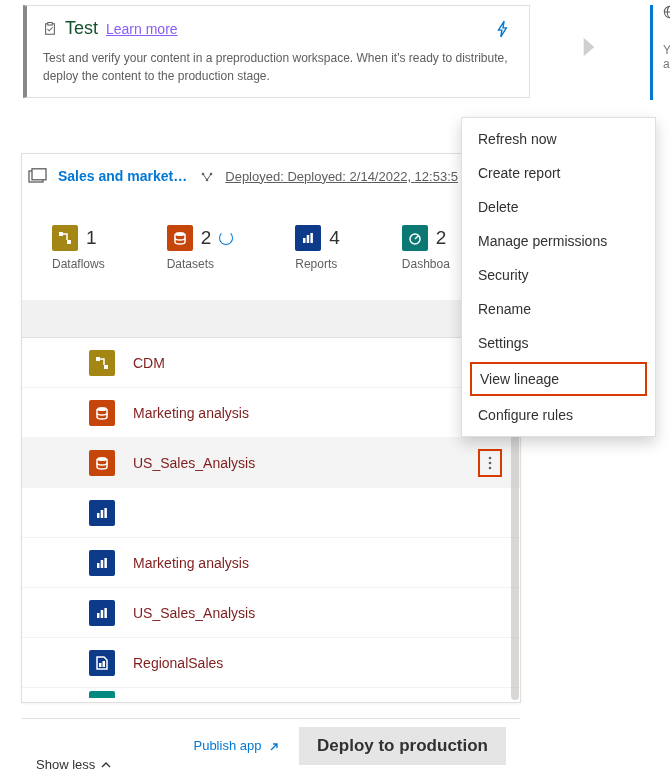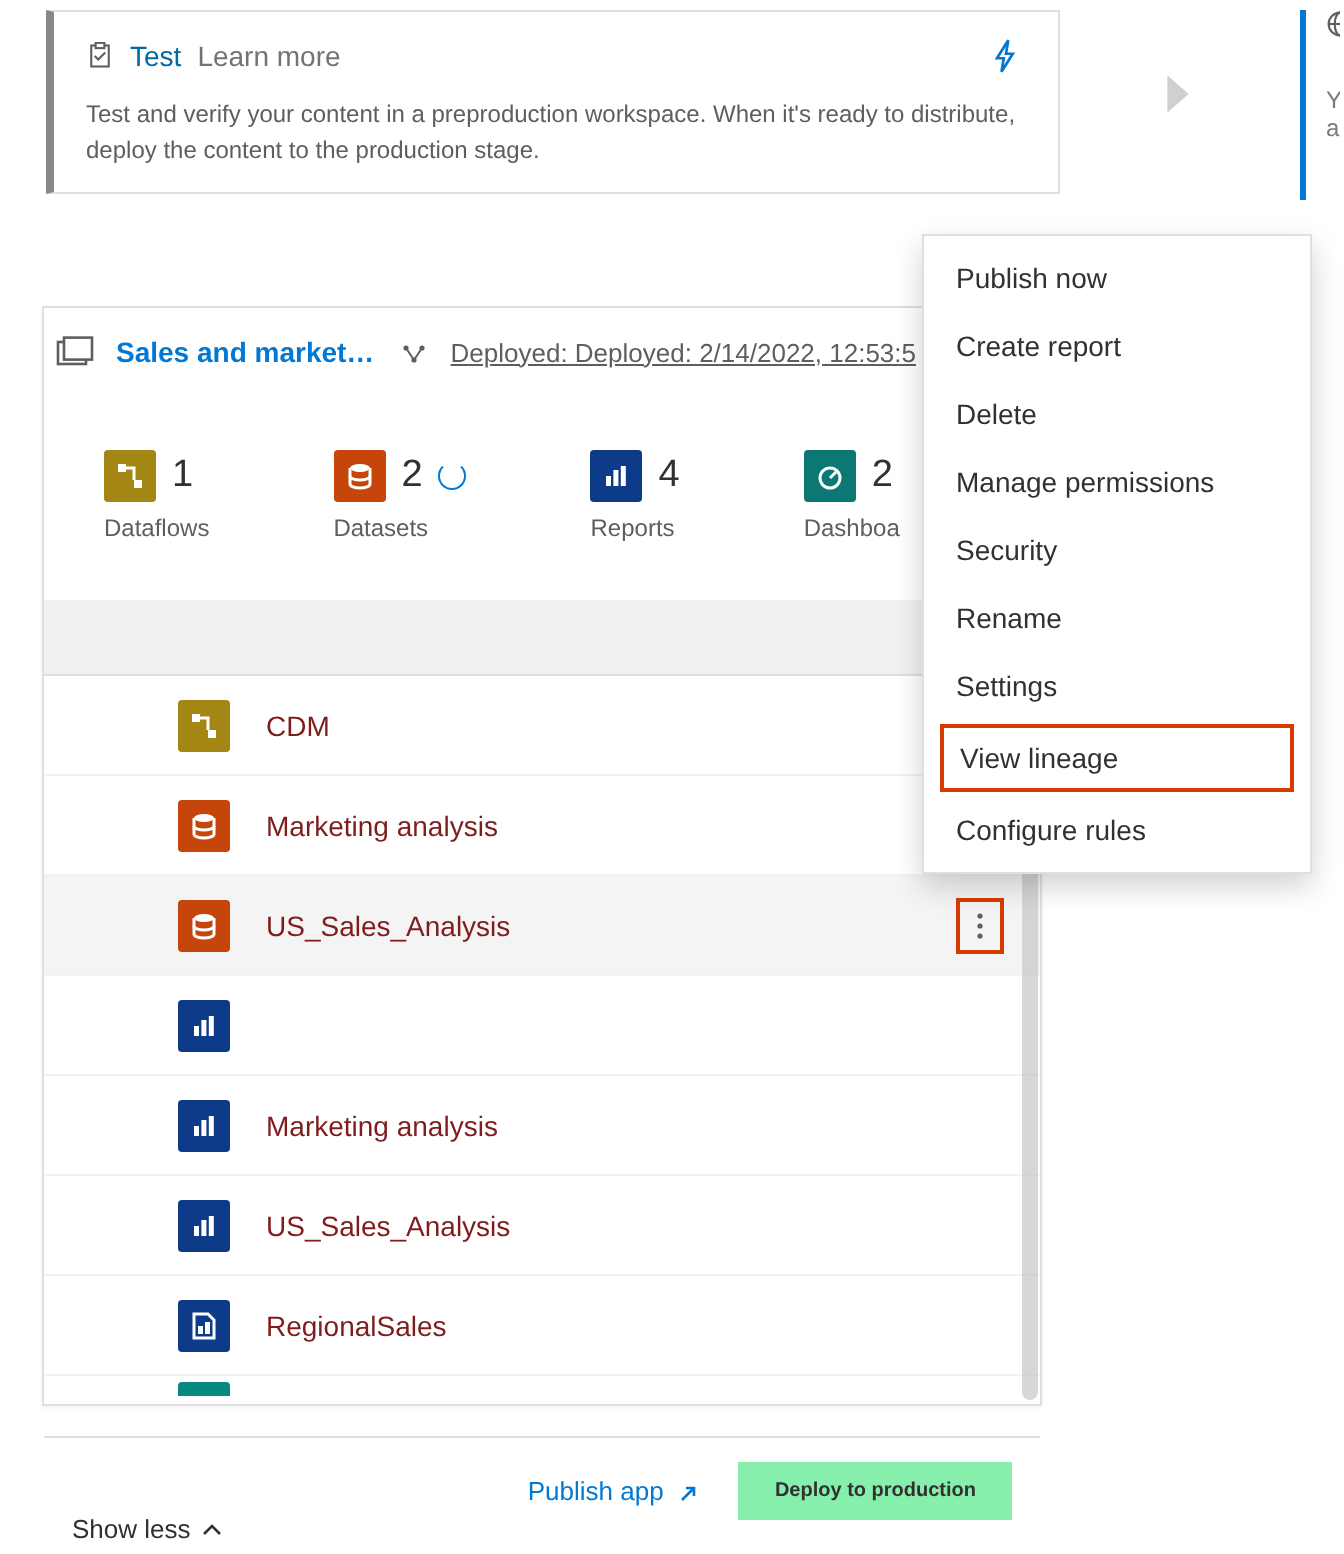--- a/index.html
+++ b/index.html
@@ -20,22 +20,22 @@
     position: absolute;
     top: 5px;
     left: 23px;
     width: 507px;
     border: 1px solid #e1dfdd;
     border-left: 4px solid #8a8886;
     background: #fff;
     padding: 12px 16px;
   }
   .test-banner-header { display: flex; align-items: center; gap: 8px; }
-  .test-banner-header .title { font-size: 14px; color: #0369a1; }
-  .test-banner-header .learn { color: #737373; cursor: pointer; }
+  .test-banner-header .title { font-size: 18px; color: #14532d; }
+  .test-banner-header .learn { color: #8b5cf6; text-decoration: underline; cursor: pointer; }
   .test-banner-header .bolt {
     margin-left: auto;
     width: 20px; height: 20px;
     color: #0078d4;
     display:flex;align-items:center;justify-content:center;
   }
   .test-banner .desc { margin-top: 10px; font-size: 12px; color: #605e5c; line-height: 1.5; }
 
   .banner-arrow {
     position: absolute;
@@ -148,22 +148,22 @@
     width:498px; height:54px;
     border-top:1px solid #e1dfdd;
     display:flex; align-items:center;
     padding: 0 14px;
     gap: 20px;
     background:#fff;
   }
   .showless { font-size:13px; color:#323130; cursor:pointer;margin-top:37px; }
   .publish { margin-left:auto; color:#0078d4; font-size:13px; cursor:pointer; }
   .deploy-btn {
-    background:#86efac; border:none;
-    padding: 9px 18px; font-size:10px; font-weight:600;
+    background:#e5e5e5; border:none;
+    padding: 9px 18px; font-size:17px; font-weight:600;
     color:#323130; cursor:pointer;
   }
 
   
   .context-menu {
     position:absolute;
     top:117px; left:461px;
     width:195px;
     background:#fff;
     border:1px solid #e1dfdd;
@@ -412,21 +412,21 @@
   <span class="publish">
     <span>Publish app</span>
     <svg style="display:inline;vertical-align:middle;margin-left:4px" width="10" height="10" viewBox="0 0 10 10">
         <path d="M2 8 L8 2 M4 2 h4 v4" fill="none" stroke="#0078d4" stroke-width="1.3"></path>
       </svg>
   </span>
   <button class="deploy-btn">Deploy to production</button>
 </div>
 
 <div class="context-menu" id="context-menu">
-    <div class="menu-item">Publish now</div>
+    <div class="menu-item">Refresh now</div>
     <div class="menu-item">Create report</div>
     <div class="menu-item">Delete</div>
     <div class="menu-item">Manage permissions</div>
     <div class="menu-item">Security</div>
     <div class="menu-item">Rename</div>
     <div class="menu-item">Settings</div>
     <div class="menu-item highlight">View lineage</div>
     <div class="menu-item">Configure rules</div>
   </div>
 

